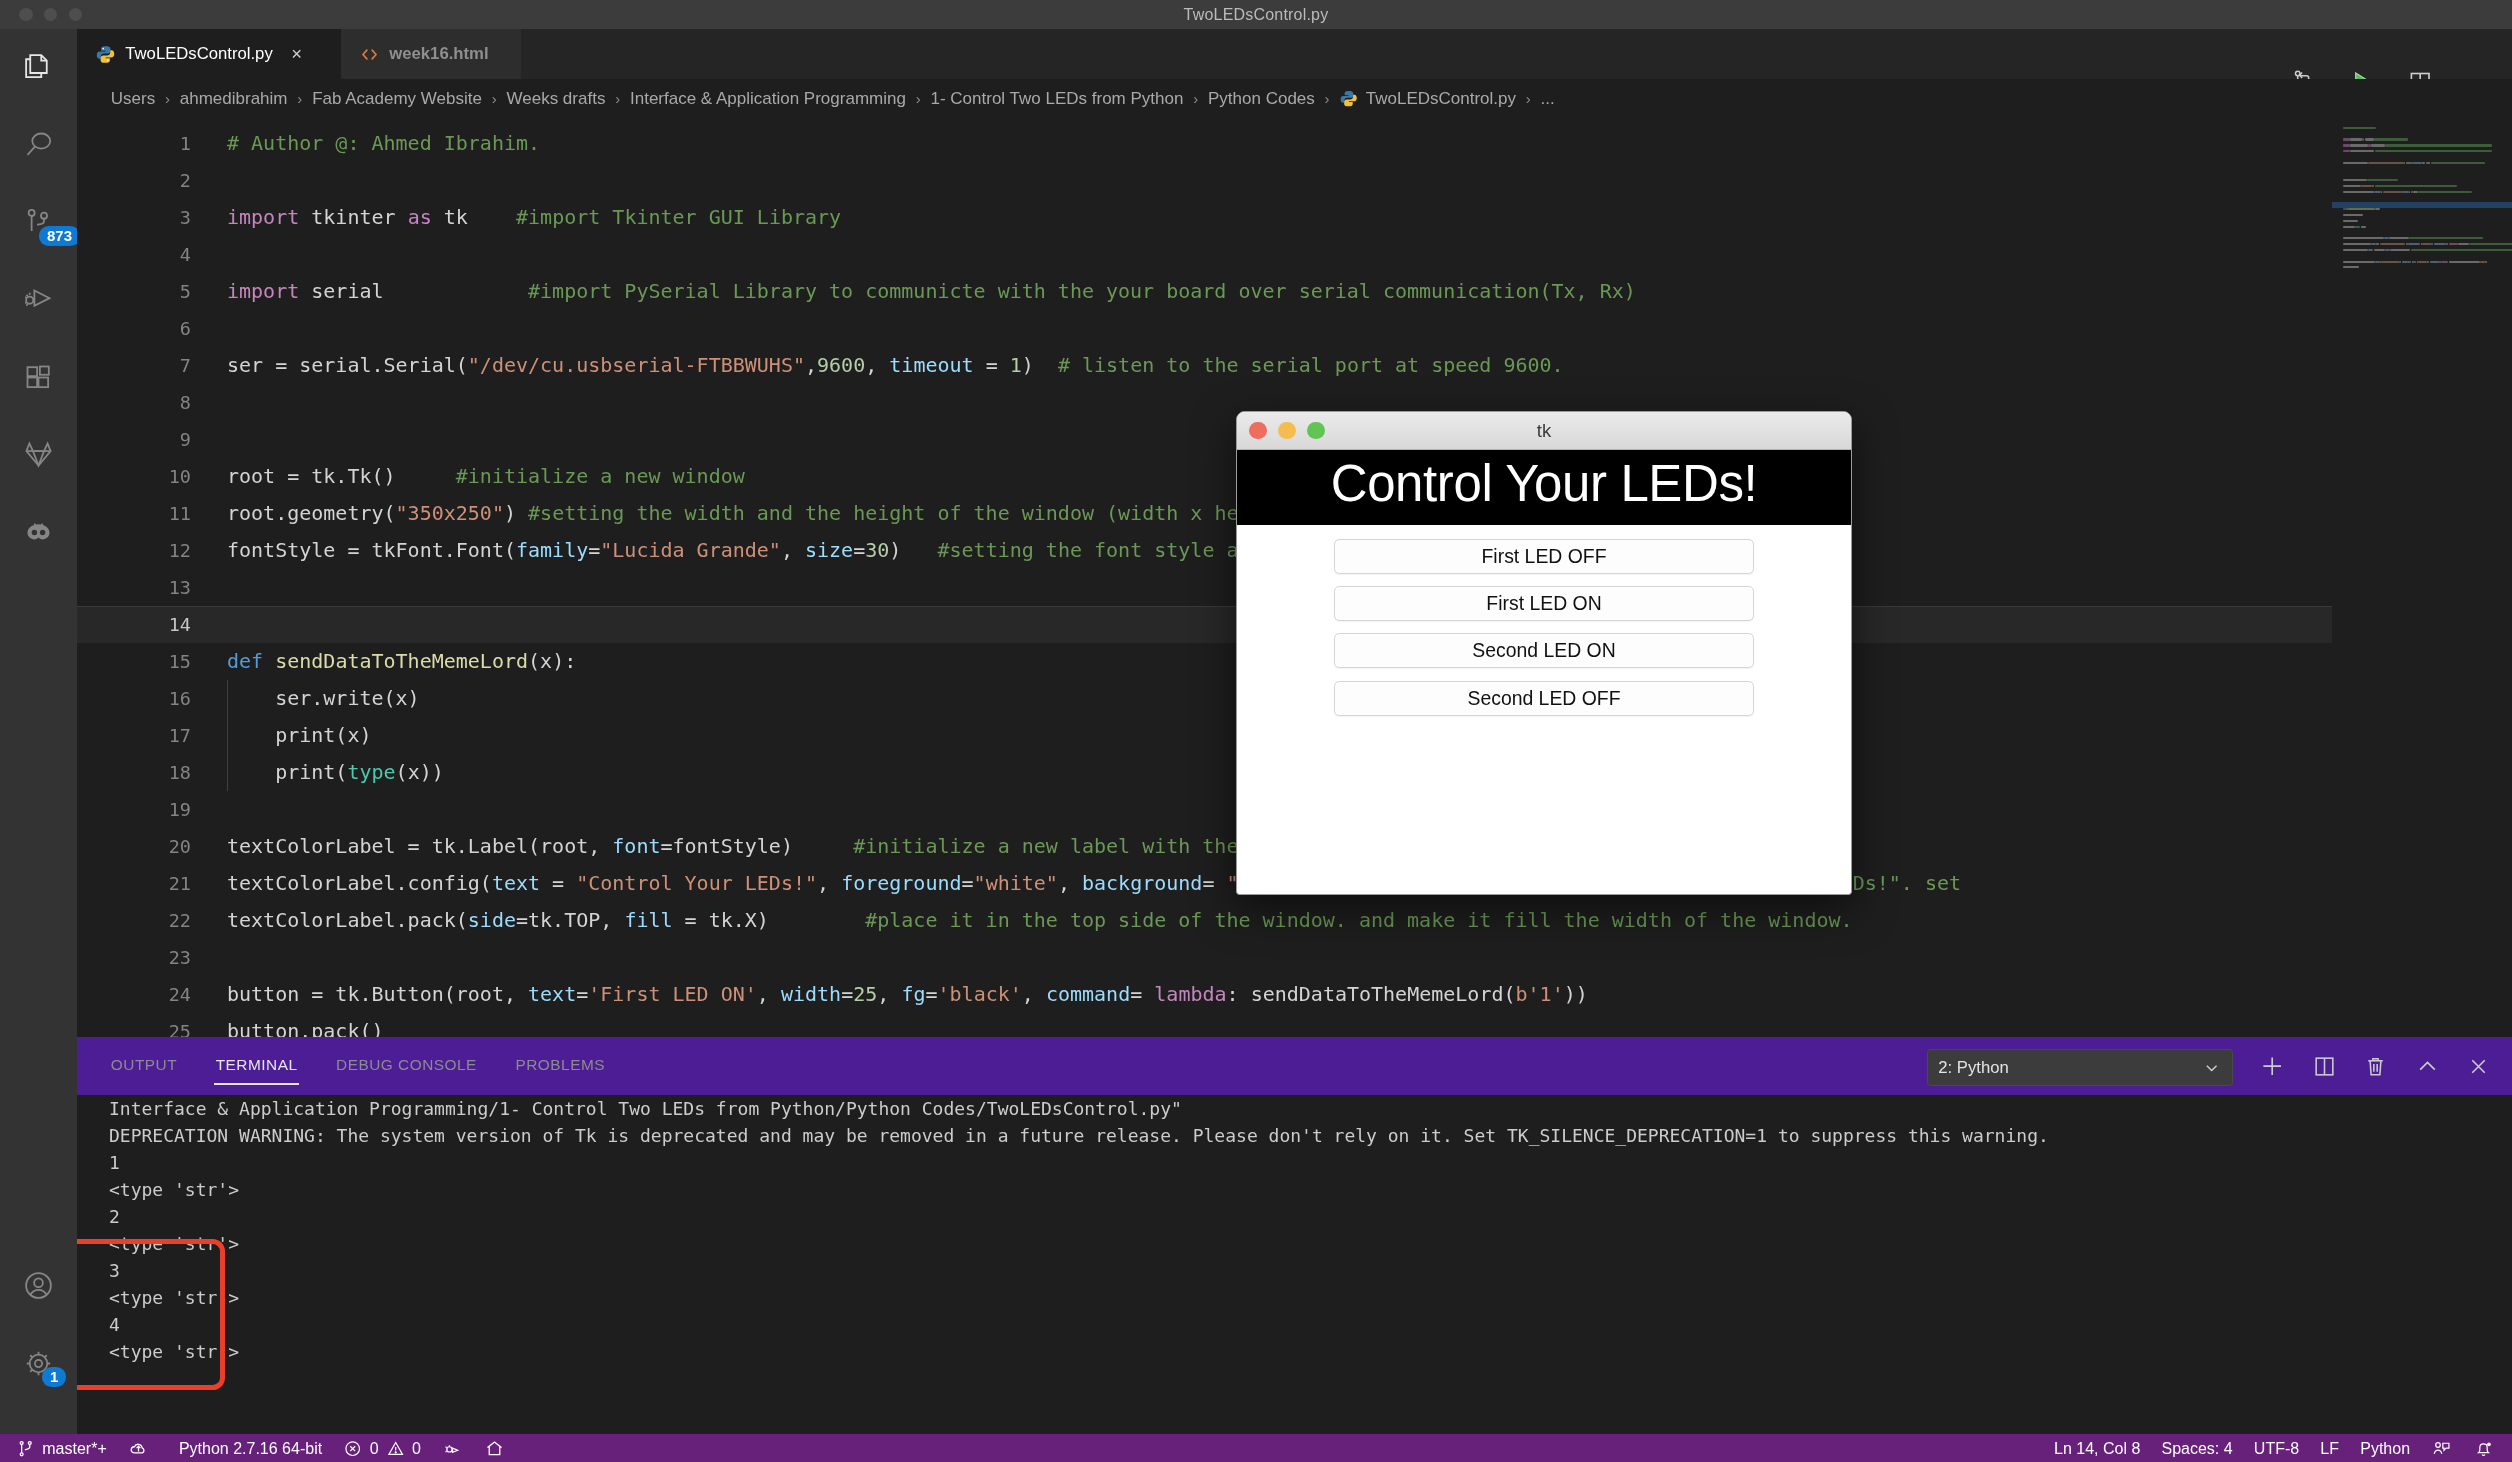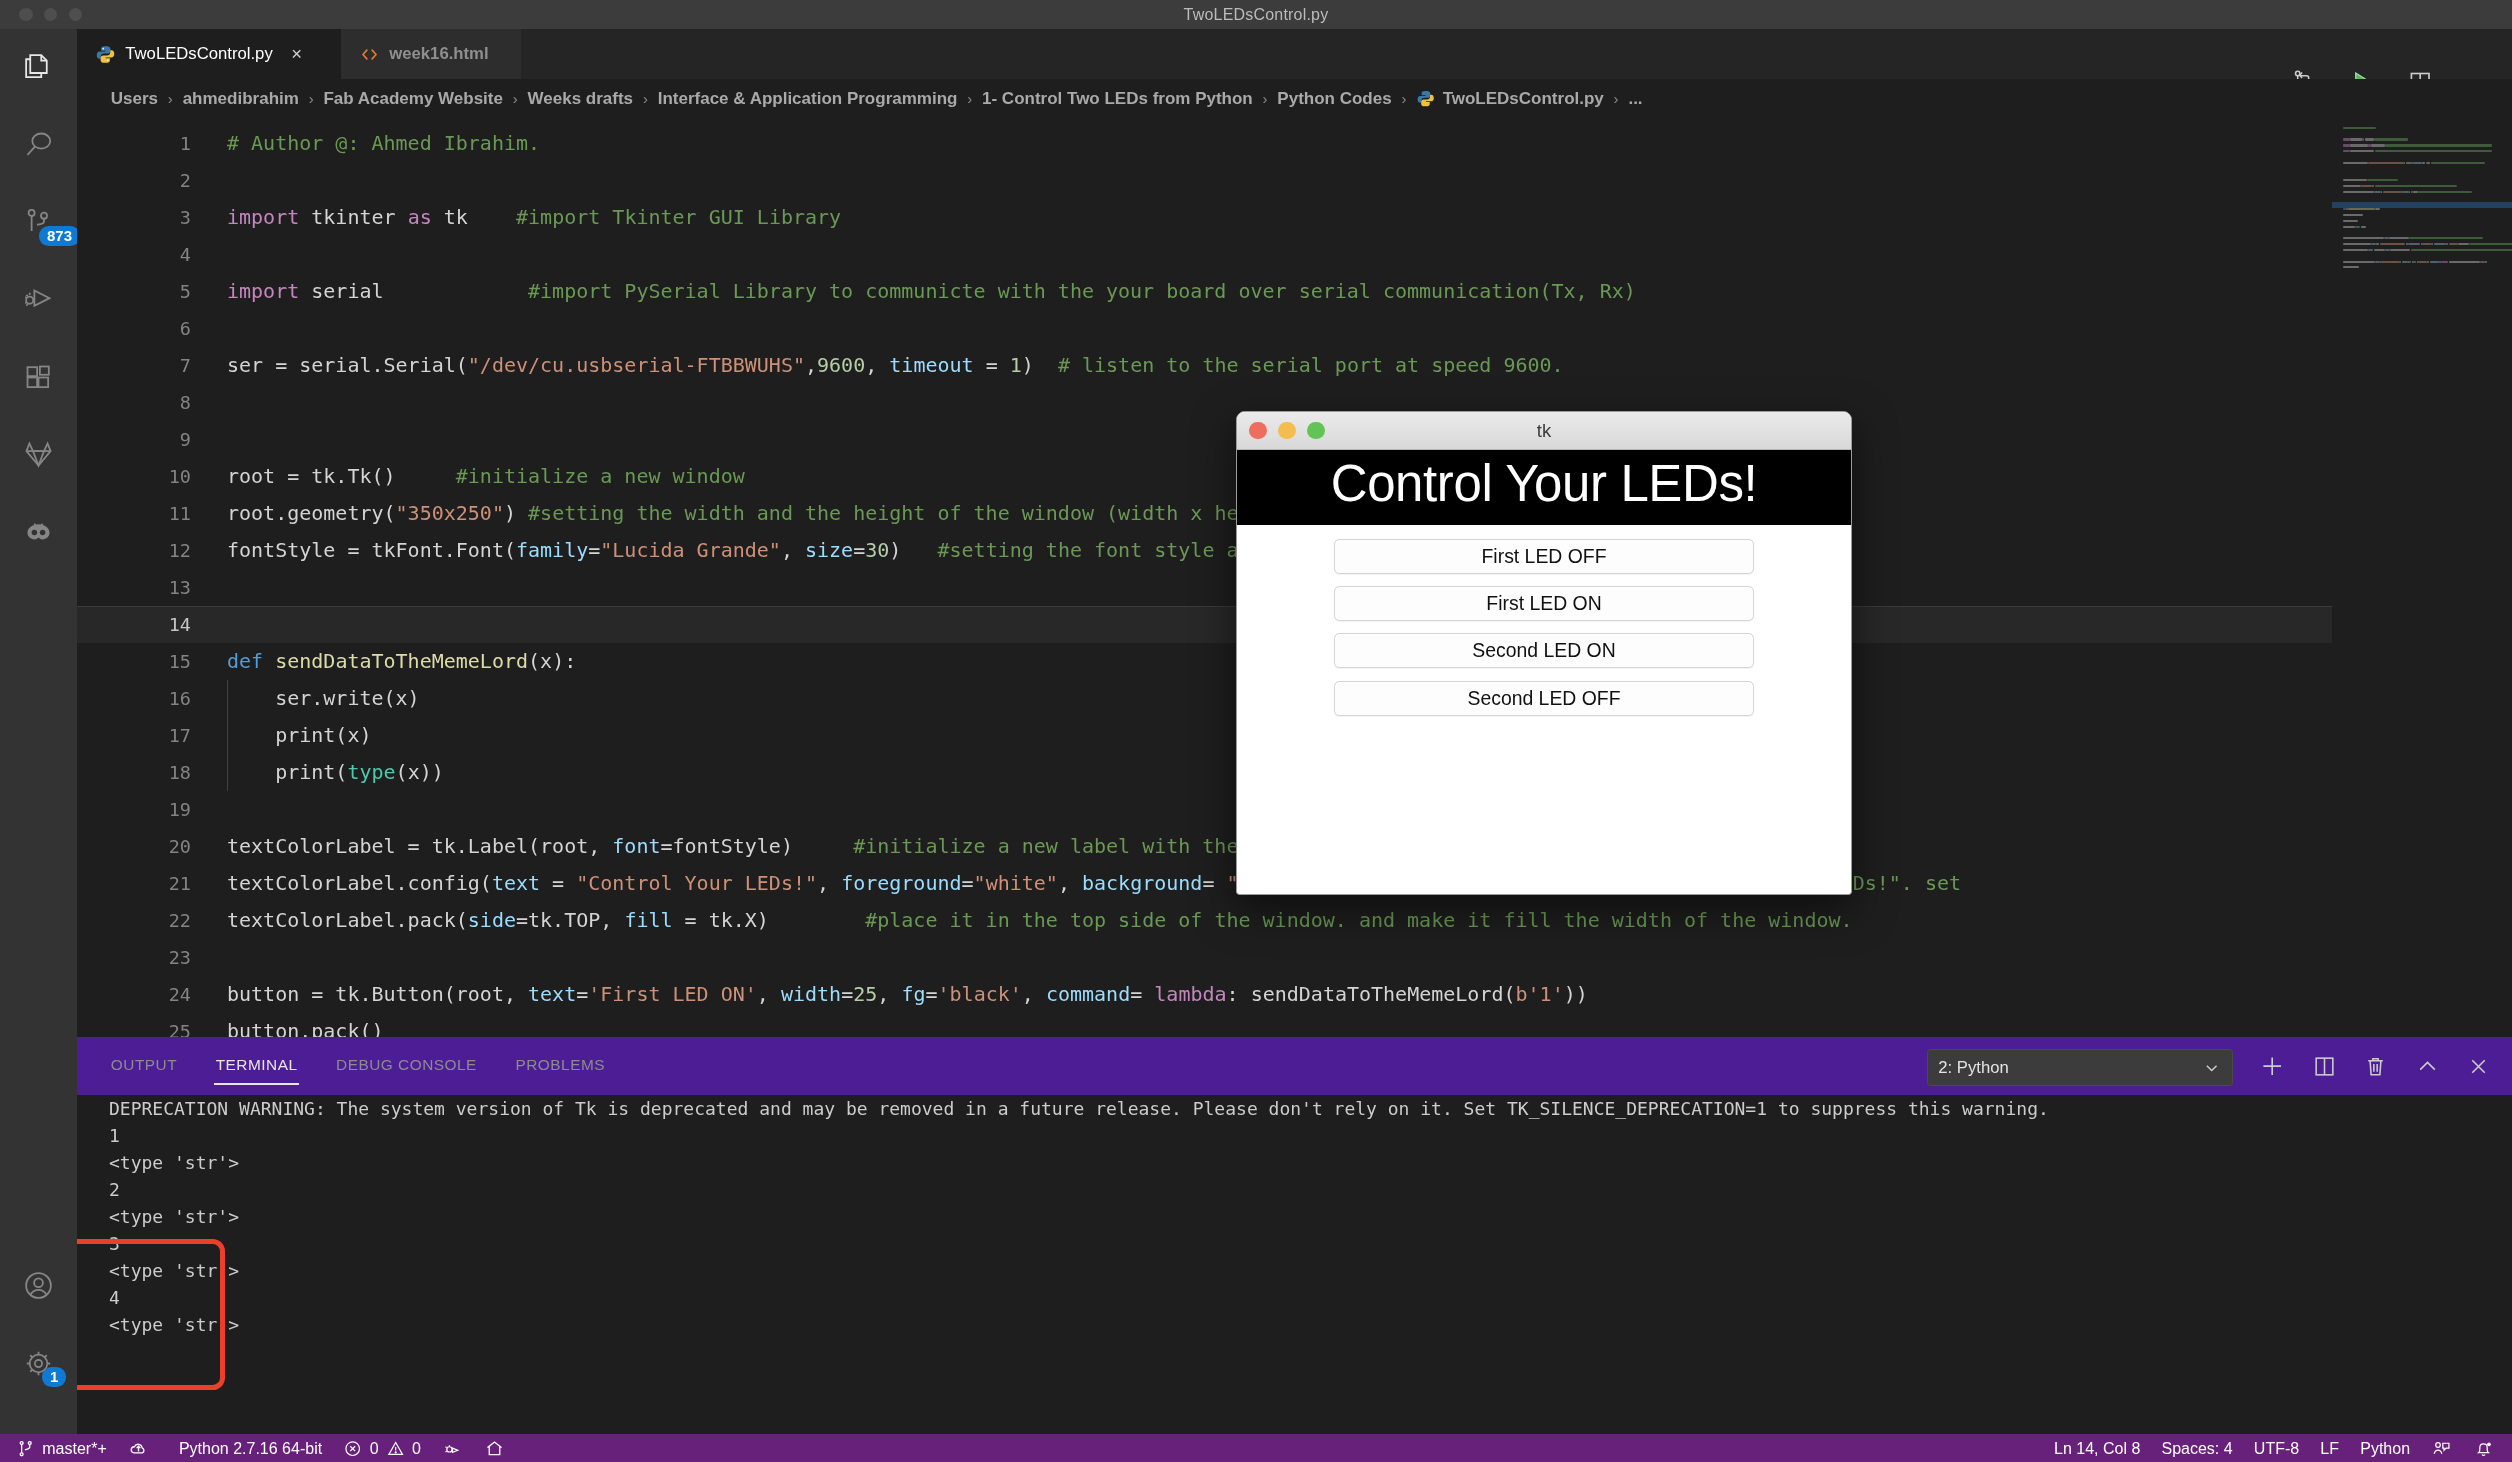--- a/index.html
+++ b/index.html
@@ -33,21 +33,21 @@
   .tab-icon { font-size:0; line-height:0; }
 
   .editor-actions { position:absolute; right:14px; top:29px; height:50px;
                     display:flex; align-items:center; gap:32px; color:#cccccc; }
   .editor-actions > div { cursor:pointer; }
 
   
   .breadcrumb { position:absolute; left:77px; top:79px; width:2435px; height:39px;
                 display:flex; align-items:center; padding-left:32px; gap:0px;
                 color:#a9a9a9; font-size:17px; background:#1e1e1e; white-space:nowrap; }
-  .crumb { padding:0 1.8px;font-weight:bold; }
+  .crumb { padding:0 1.8px; }
   .sep { padding:0 8px; color:#8d8d8d; font-size:15px; }
   .crumb.pyfile { display:inline-flex; align-items:center; gap:7px; }
 
   
   .editor { position:absolute; left:77px; top:118px; width:2435px; height:919px;
             background:#1e1e1e; overflow:hidden; }
   .codearea { position:absolute; left:0; top:7px; width:2435px; }
   .line { position:relative; height:37px; line-height:37px; white-space:pre;
           font-family:"DejaVu Sans Mono", monospace; font-size:20px; }
   .ln { position:absolute; left:0; width:114px; text-align:right; color:#848484;
@@ -475,20 +475,21 @@
       </div>
       <div>
         <svg width="25" height="25" viewBox="0 0 24 24" fill="none" stroke="#cccccc" stroke-width="1.5">
             <path d="M6 6l12 12M18 6 6 18"></path>
           </svg>
       </div>
     </div>
 
     <div class="terminal">
       <div id="termlines">
+          <div class="tline">Interface &amp; Application Programming/1- Control Two LEDs from Python/Python Codes/TwoLEDsControl.py"</div>
           <div class="tline">DEPRECATION WARNING: The system version of Tk is deprecated and may be removed in a future release. Please don't rely on it. Set TK_SILENCE_DEPRECATION=1 to suppress this warning.</div>
           <div class="tline">1</div>
           <div class="tline">&lt;type 'str'&gt;</div>
           <div class="tline">2</div>
           <div class="tline">&lt;type 'str'&gt;</div>
           <div class="tline">3</div>
           <div class="tline">&lt;type 'str'&gt;</div>
           <div class="tline">4</div>
           <div class="tline">&lt;type 'str'&gt;</div>
         </div>

